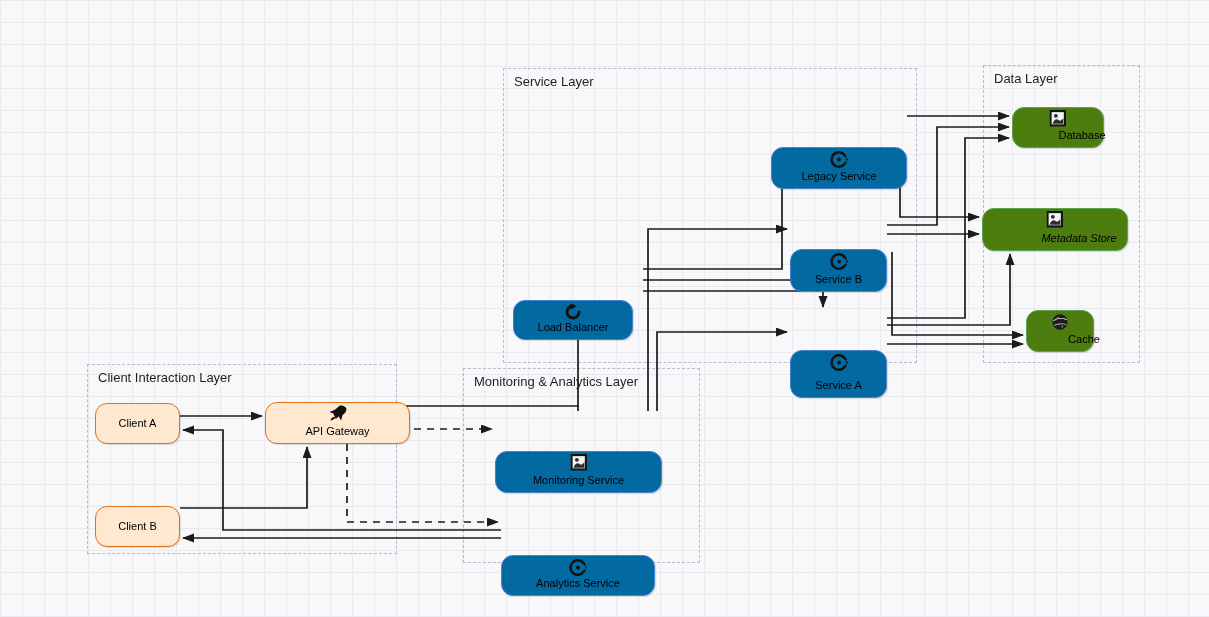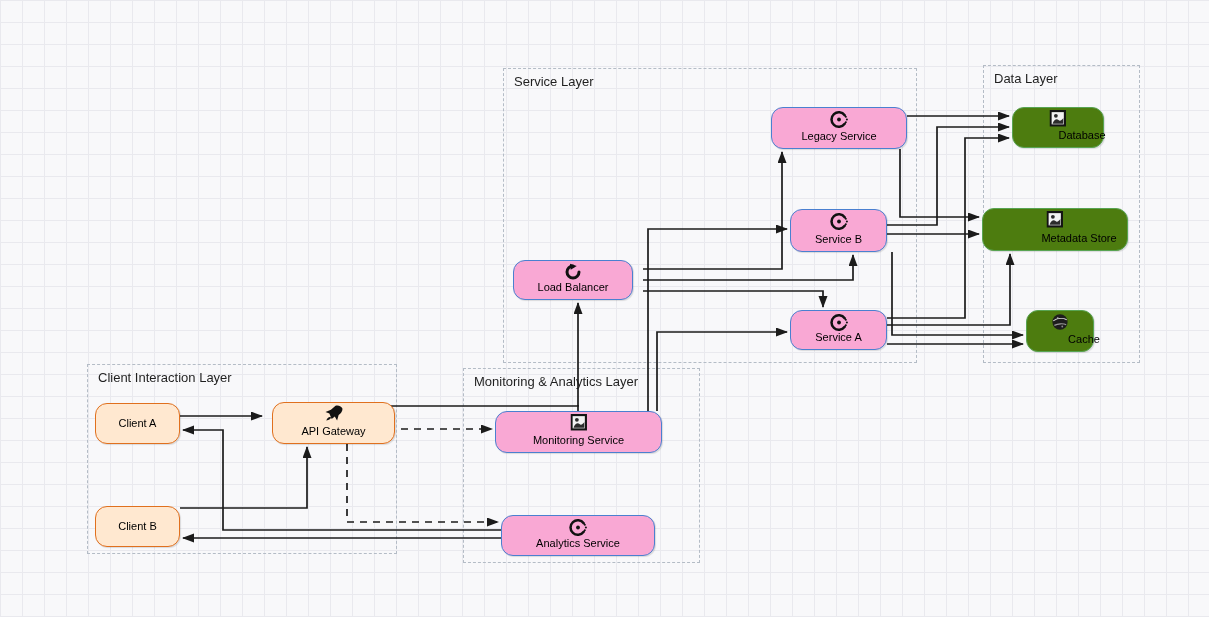--- a/index.html
+++ b/index.html
@@ -25,21 +25,21 @@
     font-size:13px;color:#1f1f1f;white-space:nowrap;
   }
   #edges{position:absolute;left:0;top:0;}
   .node{
     position:absolute;
     border-radius:12px;
     box-sizing:border-box;
     display:flex;flex-direction:column;align-items:center;justify-content:flex-end;
     box-shadow:1px 1px 1px rgba(0,0,0,0.12);
   }
-  .node.blue{background:#f9a8d4;border:1.6px solid #4a80d0;}
+  .node.blue{background:#0369a1;border:1.6px solid #4a80d0;margin-top:40px;}
   .node.green{background:#4d7c0f;border:1.6px solid #58a452;padding-left:48px;}
   .node.orange{background:#ffe8d0;border:1.6px solid #e0701e;}
   .node .nicon{position:absolute;top:2px;left:50%;transform:translateX(-50%);line-height:0;}
   .node .nlabel{
     font-size:11px;color:#000;white-space:nowrap;margin-bottom:5px;line-height:13px;
   }
   .node.noicon{justify-content:center;}
   .node.noicon .nlabel{margin-bottom:0;}
 </style>
 </head>
@@ -102,21 +102,21 @@
       <div class="node blue" style="left: 790px; top: 209px; width: 97px; height: 43px;">
         <span class="nicon"><svg width="19" height="19" viewBox="0 0 24 24">
             <path d="M19.2 6.6 A9.2 9.2 0 1 0 19.2 17.4" fill="none" stroke="#111" stroke-width="3.2" stroke-linecap="round"></path>
             <circle cx="12" cy="12" r="2.4" fill="#111"></circle>
             <circle cx="20.6" cy="8.6" r="1.3" fill="#111"></circle>
             <circle cx="22" cy="12" r="1.3" fill="#111"></circle>
             <circle cx="20.6" cy="15.4" r="1.3" fill="#111"></circle>
           </svg></span>
         <div class="nlabel">Service B</div>
       </div>
-      <div class="node blue" style="left: 790px; top: 310px; width: 97px; height: 40px;">
+      <div class="node blue" style="left: 790px; top: 310px; width: 97px; height: 48px;">
         <span class="nicon"><svg width="19" height="19" viewBox="0 0 24 24">
             <path d="M19.2 6.6 A9.2 9.2 0 1 0 19.2 17.4" fill="none" stroke="#111" stroke-width="3.2" stroke-linecap="round"></path>
             <circle cx="12" cy="12" r="2.4" fill="#111"></circle>
             <circle cx="20.6" cy="8.6" r="1.3" fill="#111"></circle>
             <circle cx="22" cy="12" r="1.3" fill="#111"></circle>
             <circle cx="20.6" cy="15.4" r="1.3" fill="#111"></circle>
           </svg></span>
         <div class="nlabel">Service A</div>
       </div>
       <div class="node blue" style="left: 513px; top: 260px; width: 120px; height: 40px;">
@@ -127,21 +127,21 @@
         <div class="nlabel">Load Balancer</div>
       </div>
       <div class="node green" style="left: 1012px; top: 107px; width: 92px; height: 41px;">
         <span class="nicon"><svg width="17" height="17" viewBox="0 0 16 16">
             <rect x="1" y="1" width="13.5" height="13.5" fill="#f2f2f2" stroke="#141414" stroke-width="2"></rect>
             <circle cx="6" cy="5.5" r="1.8" fill="#2c2c2c"></circle>
             <path d="M3 12.5 C4.5 8.5 7 8 8.5 9.5 C10 11 12 9 13 7.5 L13 13 L3 13 Z" fill="#2c2c2c"></path>
           </svg></span>
         <div class="nlabel">Database</div>
       </div>
-      <div class="node green" style="left: 982px; top: 208px; width: 146px; height: 43px;">
+      <div class="node green" style="left: 982px; top: 208px; width: 146px; height: 43px; font-style: italic;">
         <span class="nicon"><svg width="17" height="17" viewBox="0 0 16 16">
             <rect x="1" y="1" width="13.5" height="13.5" fill="#f2f2f2" stroke="#141414" stroke-width="2"></rect>
             <circle cx="6" cy="5.5" r="1.8" fill="#2c2c2c"></circle>
             <path d="M3 12.5 C4.5 8.5 7 8 8.5 9.5 C10 11 12 9 13 7.5 L13 13 L3 13 Z" fill="#2c2c2c"></path>
           </svg></span>
         <div class="nlabel">Metadata Store</div>
       </div>
       <div class="node green" style="left: 1026px; top: 310px; width: 68px; height: 42px;">
         <span class="nicon"><svg width="18" height="18" viewBox="0 0 16 16">
             <circle cx="8" cy="8" r="6.8" fill="#1d1d1d"></circle>
@@ -151,21 +151,21 @@
             <circle cx="10" cy="12" r="0.8" fill="#8a8a8a"></circle>
           </svg></span>
         <div class="nlabel">Cache</div>
       </div>
       <div class="node orange noicon" style="left: 95px; top: 403px; width: 85px; height: 41px;">
         <div class="nlabel">Client A</div>
       </div>
       <div class="node orange noicon" style="left: 95px; top: 506px; width: 85px; height: 41px;">
         <div class="nlabel">Client B</div>
       </div>
-      <div class="node orange" style="left: 272px; top: 402px; width: 123px; height: 42px;">
+      <div class="node orange" style="left: 265px; top: 402px; width: 145px; height: 42px;">
         <span class="nicon"><svg width="19" height="17" viewBox="0 0 24 22">
             <path d="M14 1 C18 0 22 2 23 5 C23 8 21 11 18 13 L16 20 L13 15 L9 18 L6 11 L1 9 L8 6 Z" fill="#111"></path>
             <path d="M2 20 C4 16 6 15 8 16 C8 18 6 20 2 20 Z" fill="#111"></path>
           </svg></span>
         <div class="nlabel">API Gateway</div>
       </div>
       <div class="node blue" style="left: 495px; top: 411px; width: 167px; height: 42px;">
         <span class="nicon"><svg width="17" height="17" viewBox="0 0 16 16">
             <rect x="1" y="1" width="13.5" height="13.5" fill="#f2f2f2" stroke="#141414" stroke-width="2"></rect>
             <circle cx="6" cy="5.5" r="1.8" fill="#2c2c2c"></circle>

